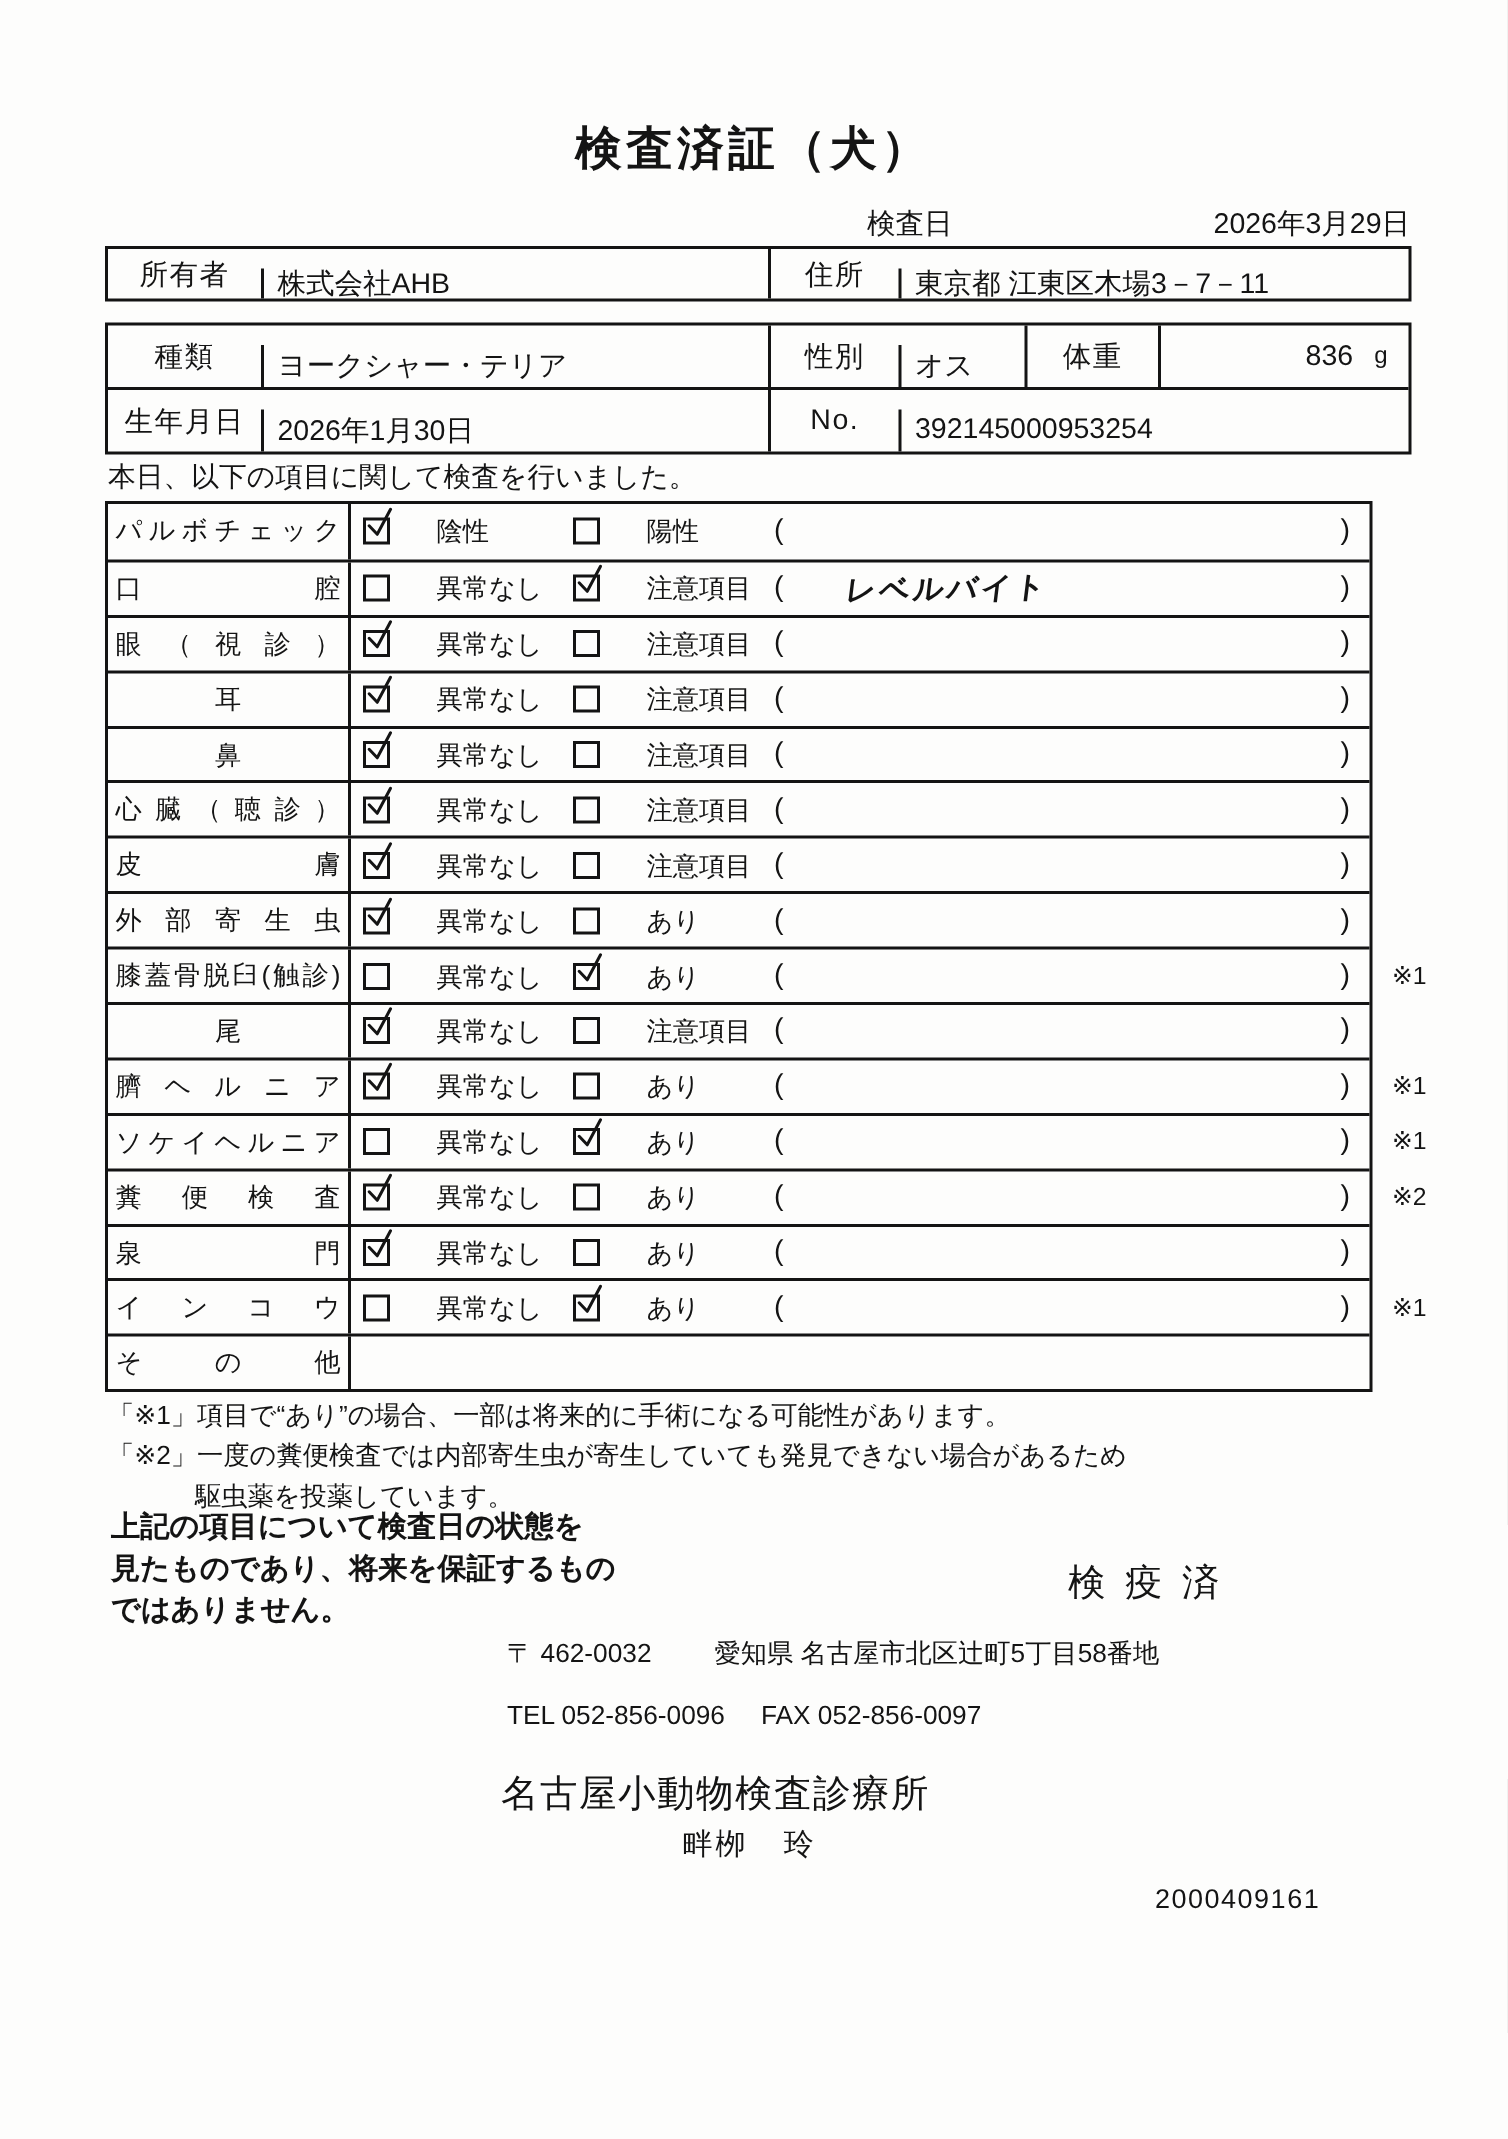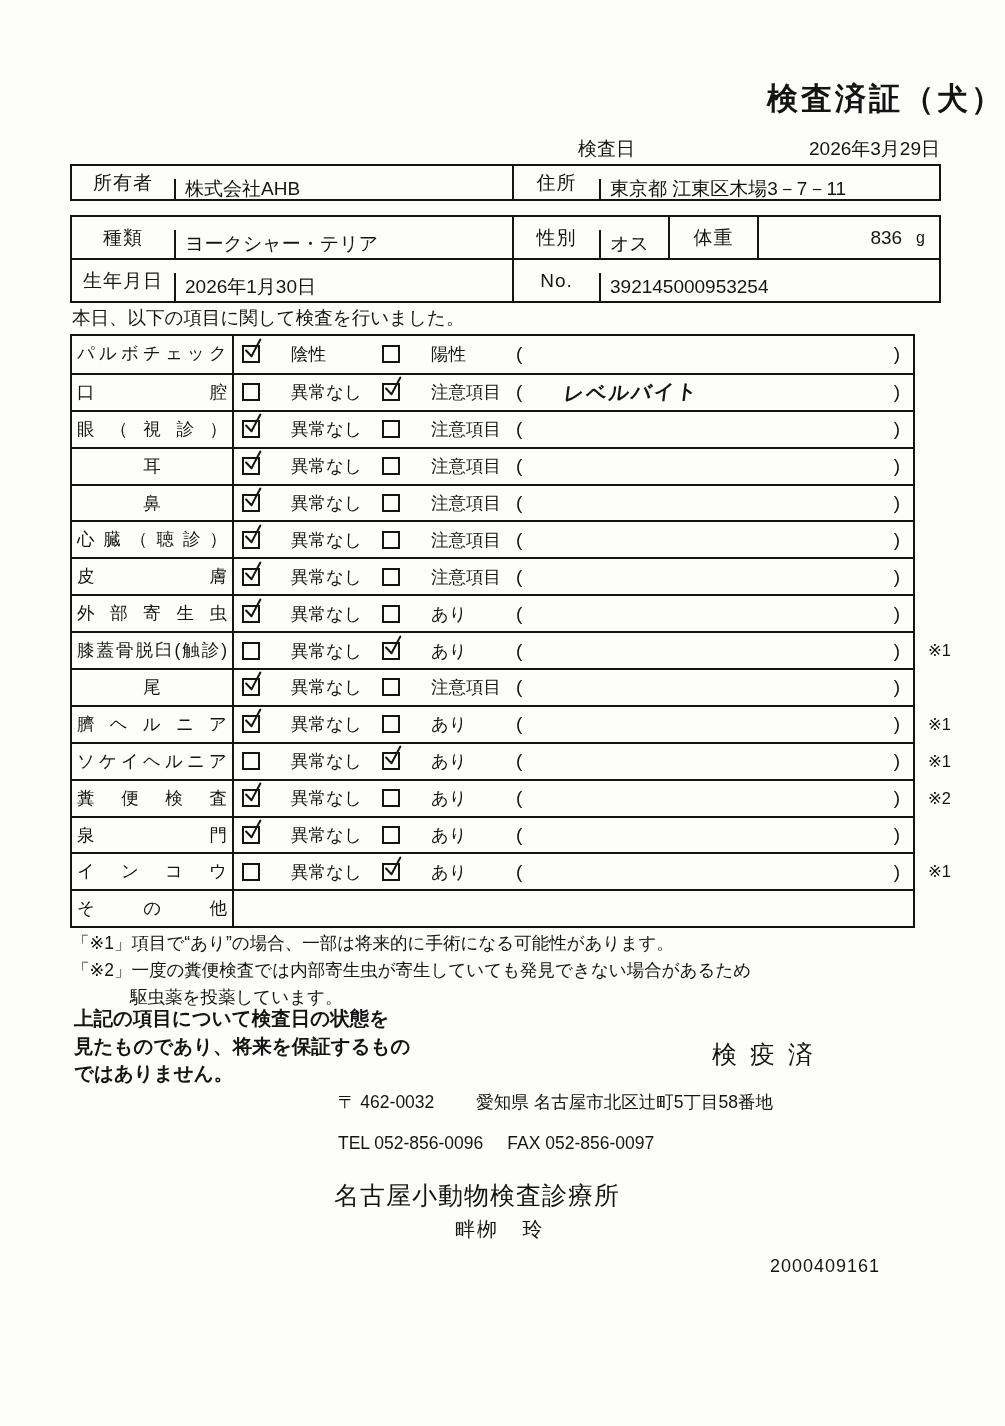--- a/index.html
+++ b/index.html
@@ -1,39 +1,39 @@
 <!DOCTYPE html>
 <html><head>
 <meta charset="utf-8">
 <style>
   html,body{margin:0;padding:0;background:#e8e8e8;}
   .page{
     position:relative;width:1005px;height:1426px;background:#fdfdfc;
     font-family:"Liberation Sans","DejaVu Sans",sans-serif;color:#141414;
     margin:0 auto;overflow:hidden;
   }
-  .title{position:absolute;top:78px;left:0;width:100%;text-align:right;
+  .title{position:absolute;top:78px;left:0;width:100%;text-align:center;
     font-size:31px;font-weight:bold;letter-spacing:3px;margin:0;}
   .date-row{position:absolute;top:136px;left:578px;width:362px;display:flex;
     justify-content:space-between;font-size:19px;}
   
   .tbl{position:absolute;left:70px;width:871px;border:2px solid #141414;box-sizing:border-box;}
   .trow{display:flex;height:41px;align-items:stretch;justify-content:center;}
   .trow + .trow{border-top:2px solid #141414;}
   .tbl1{top:164px;}
   .tbl1 .trow{height:33px;}
   .tbl2{top:215px;}
   .cell{display:flex;align-items:center;box-sizing:border-box;font-size:19px;overflow:hidden;}
   .cell + .cell{border-left:2px solid #141414;}
   .lab{justify-content:center;letter-spacing:1px;}
   .val{padding-left:9px;margin-top:13px;}
   .w-label{width:102px;flex:none;}
   .w-value{width:338px;flex:none;}
   .w-key2{width:87px;flex:none;}
-  .w-sex{width:69px;flex:none;}
+  .w-sex{width:84px;flex:none;}
   .w-wkey{width:89px;flex:none;}
   .grow{flex:1;}
   .weight-cell{justify-content:flex-end;padding-right:14px;}
   .weight-cell .unit{font-size:16px;margin-left:14px;}
   .intro{position:absolute;top:305px;left:72px;font-size:18.5px;margin:0;}
   
   .checklist{position:absolute;top:334px;left:70px;width:845px;border:2px solid #141414;box-sizing:border-box;}
   .crow{position:relative;display:flex;height:36.9px;box-sizing:border-box;}
   .crow + .crow{border-top:2px solid #141414;}
   .crow .label-cell{width:162px;flex:none;border-right:2px solid #141414;box-sizing:border-box;

